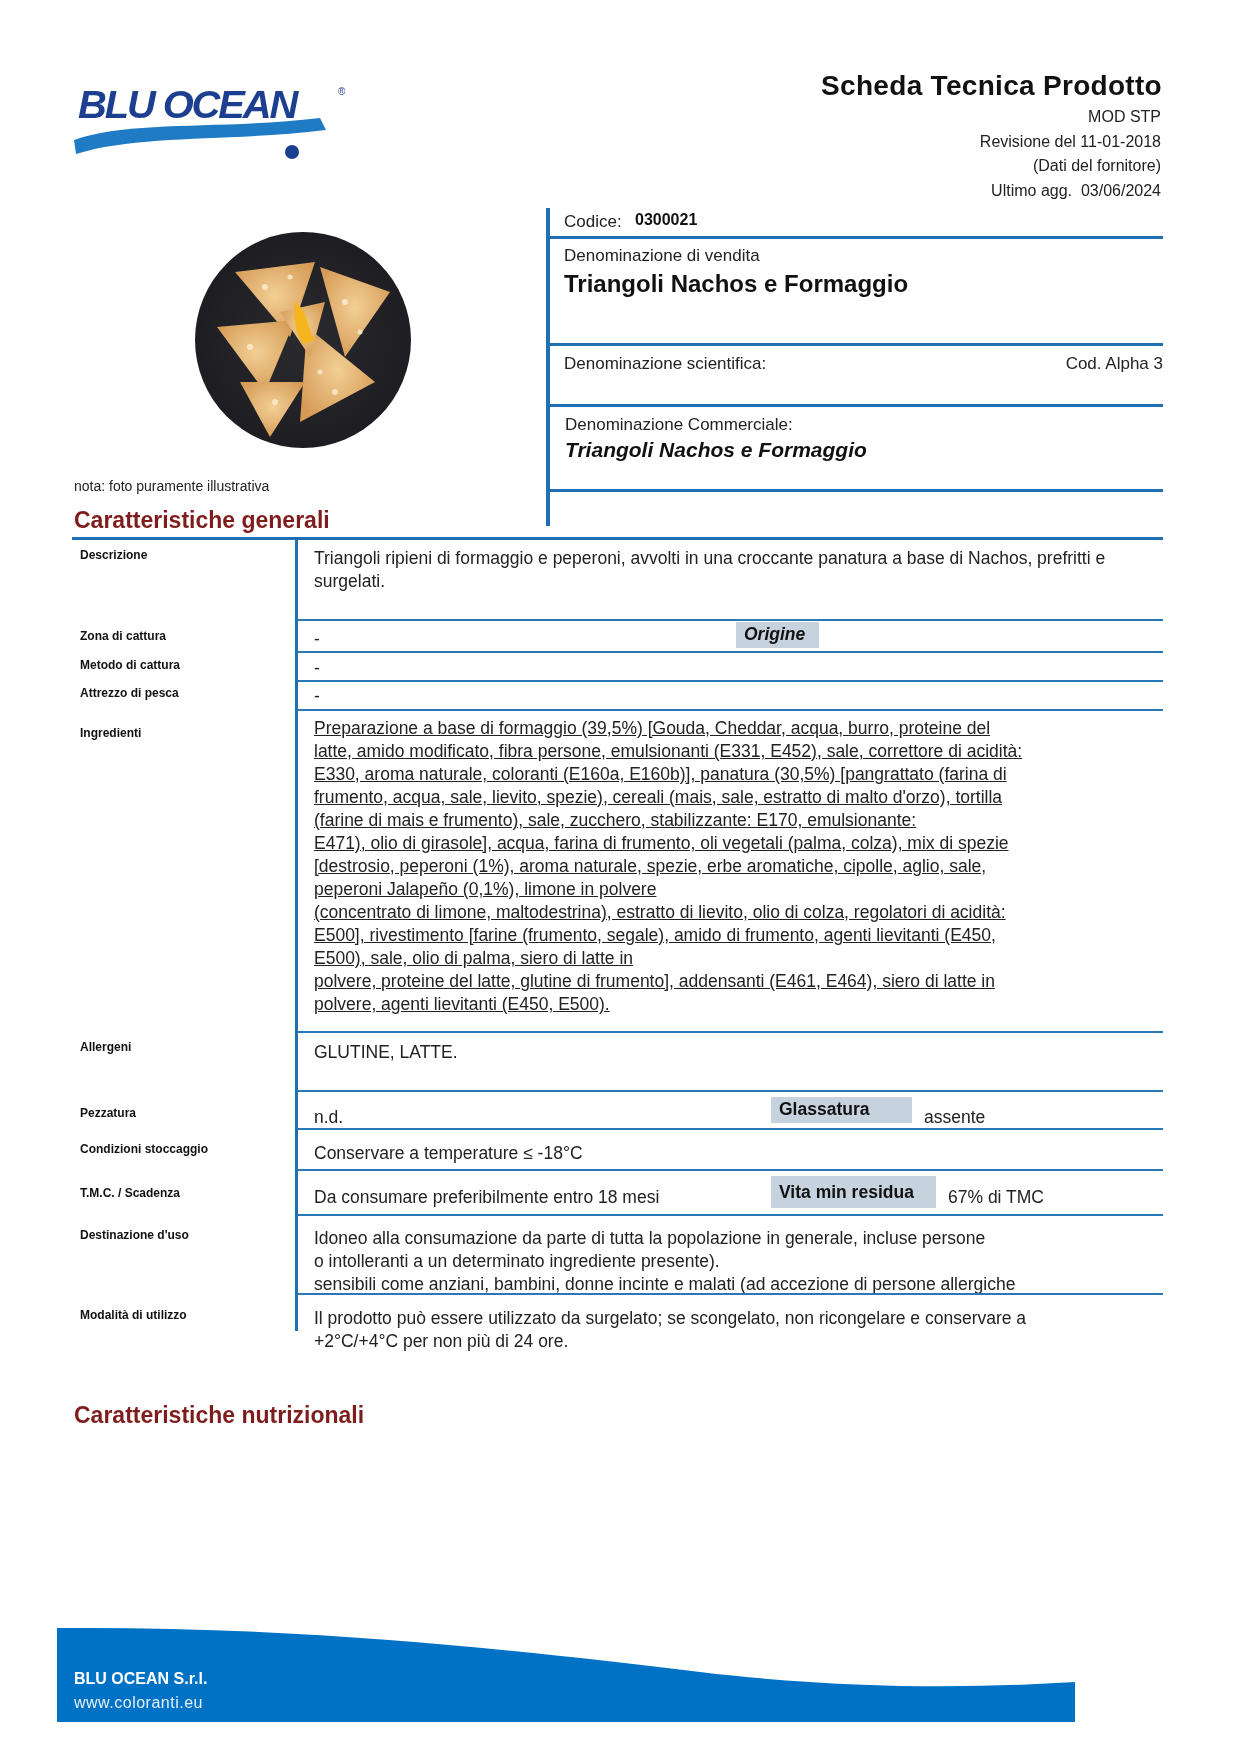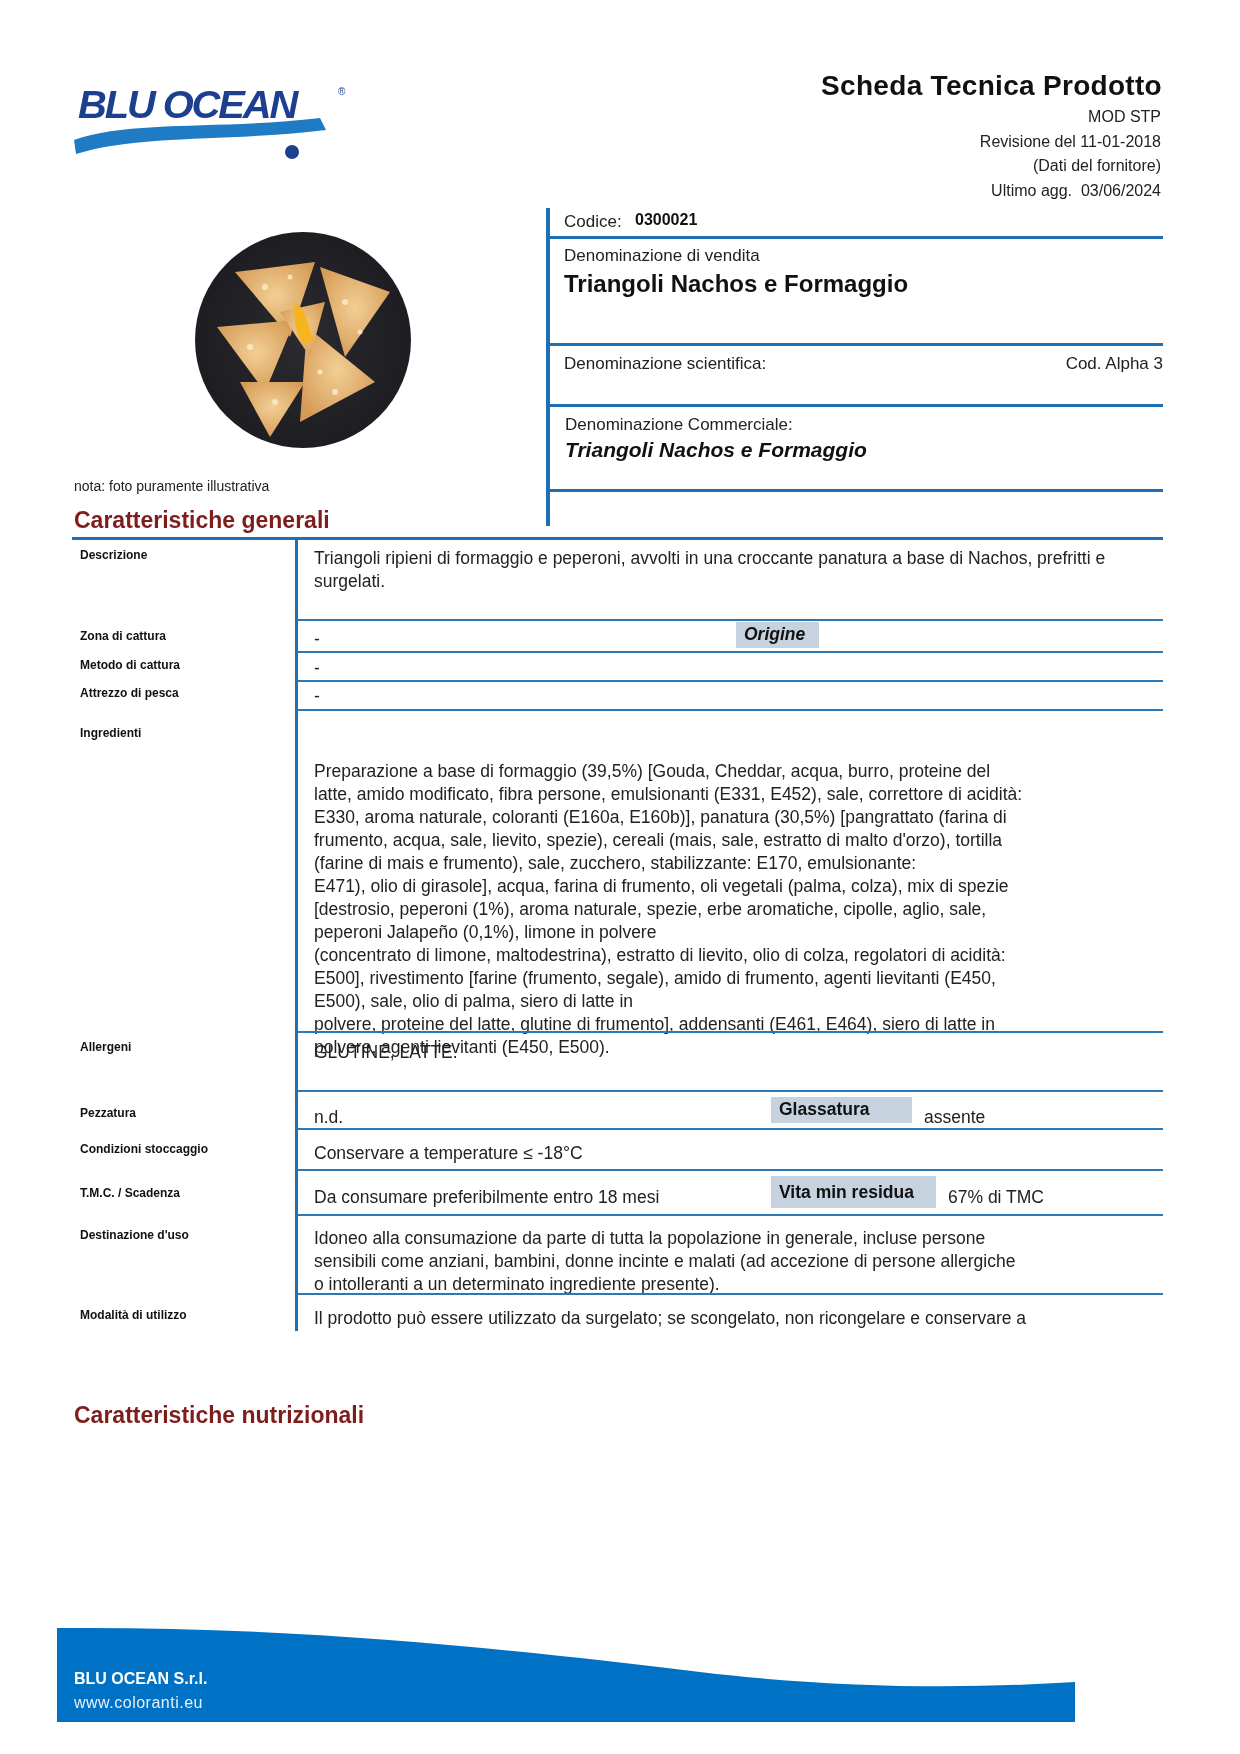--- a/index.html
+++ b/index.html
@@ -97,21 +97,21 @@
 
 <div class="abs rowlabel" style="top:658px;">Metodo di cattura</div>
 <div class="abs cell" style="top:657px;">-</div>
 <div class="hline thin" style="left:298px; top:680px; width:865px;"></div>
 
 <div class="abs rowlabel" style="top:686px;">Attrezzo di pesca</div>
 <div class="abs cell" style="top:685px;">-</div>
 <div class="hline thin" style="left:298px; top:709px; width:865px;"></div>
 
 <div class="abs rowlabel" style="top:726px;">Ingredienti</div>
-<div class="abs cell" style="top:760px; width:860px;">
+<div class="abs cell" style="top:717px; width:860px;text-decoration:underline;">
   <div>Preparazione a base di formaggio (39,5%) [Gouda, Cheddar, acqua, burro, proteine del</div>
   <div>latte, amido modificato, fibra persone, emulsionanti (E331, E452), sale, correttore di acidità:</div>
   <div>E330, aroma naturale, coloranti (E160a, E160b)], panatura (30,5%) [pangrattato (farina di</div>
   <div>frumento, acqua, sale, lievito, spezie), cereali (mais, sale, estratto di malto d'orzo), tortilla</div>
   <div>(farine di mais e frumento), sale, zucchero, stabilizzante: E170, emulsionante:</div>
   <div>E471), olio di girasole], acqua, farina di frumento, oli vegetali (palma, colza), mix di spezie</div>
   <div>[destrosio, peperoni (1%), aroma naturale, spezie, erbe aromatiche, cipolle, aglio, sale,</div>
   <div>peperoni Jalapeño (0,1%), limone in polvere</div>
   <div>(concentrato di limone, maltodestrina), estratto di lievito, olio di colza, regolatori di acidità:</div>
   <div>E500], rivestimento [farine (frumento, segale), amido di frumento, agenti lievitanti (E450,</div>
@@ -137,28 +137,29 @@
 
 <div class="abs rowlabel" style="top:1186px;">T.M.C. / Scadenza</div>
 <div class="abs cell" style="top:1186px;">Da consumare preferibilmente entro 18 mesi</div>
 <div class="abs tag" style="left:771px; top:1176px; width:165px; height:32px; padding-top:6px;">Vita min residua</div>
 <div class="abs cell" style="left:948px; top:1186px;">67% di TMC</div>
 <div class="hline thin" style="left:298px; top:1214px; width:865px;"></div>
 
 <div class="abs rowlabel" style="top:1228px;">Destinazione d'uso</div>
 <div class="abs cell" style="top:1227px; width:860px;">
   <div>Idoneo alla consumazione da parte di tutta la popolazione in generale, incluse persone</div>
+  <div>o intolleranti a un determinato ingrediente presente).</div>
   <div>sensibili come anziani, bambini, donne incinte e malati (ad accezione di persone allergiche</div>
-  <div>o intolleranti a un determinato ingrediente presente).</div>
 </div>
 <div class="hline thin" style="left:298px; top:1293px; width:865px;"></div>
 
 <div class="abs rowlabel" style="top:1308px;">Modalità di utilizzo</div>
 <div class="abs cell" style="top:1307px; width:860px;">
   <div>Il prodotto può essere utilizzato da surgelato; se scongelato, non ricongelare e conservare a</div>
+  <div>+2°C/+4°C per non più di 24 ore.</div>
 </div>
 
 <div class="abs section" style="left:74px; top:1402px;">Caratteristiche nutrizionali</div>
 
 <svg class="abs" style="left:0; top:1600px;" width="1240" height="130" viewBox="0 1600 1240 130">
   <path d="M57 1628 C 300 1626, 520 1650, 700 1672 C 850 1690, 980 1688, 1075 1682 L 1075 1722 L 57 1722 Z" fill="#0072c6"></path>
 </svg>
 <div class="abs" style="left:74px; top:1670px; font-size:16px; font-weight:bold; color:#ffffff;">BLU OCEAN S.r.l.</div>
 <div class="abs" style="left:74px; top:1694px; font-size:16px; color:#e6f0fa; letter-spacing:0.5px;">www.coloranti.eu</div>
 

